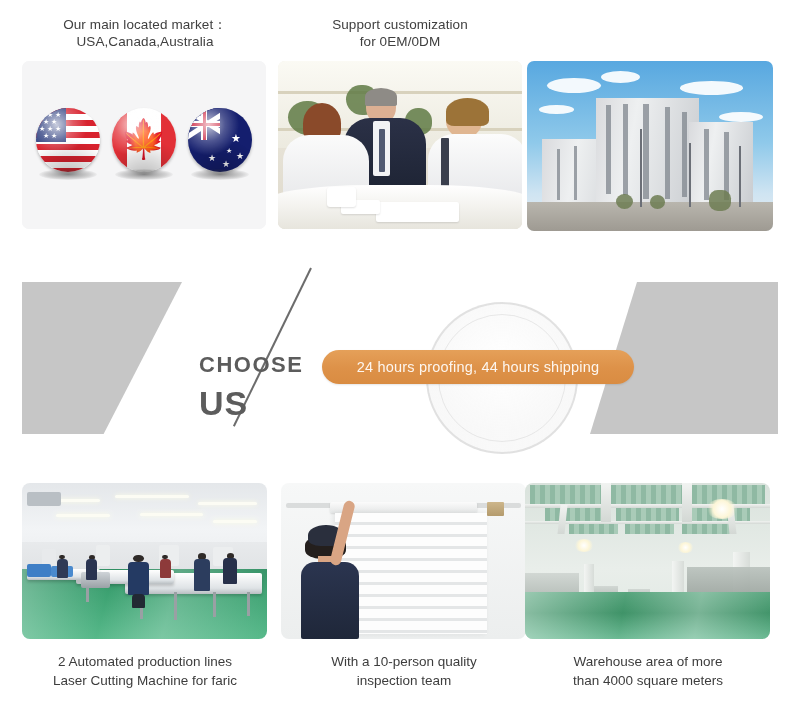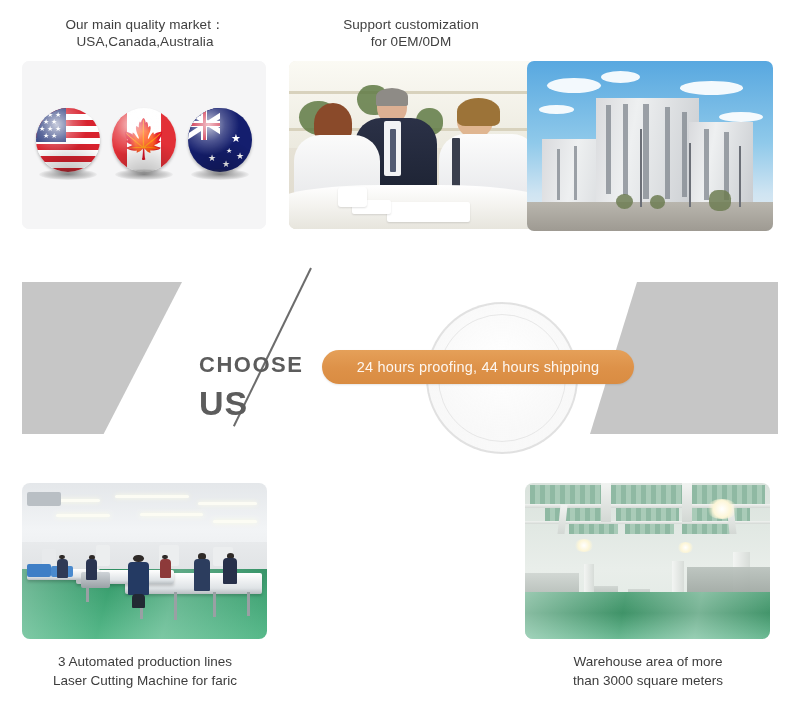--- a/index.html
+++ b/index.html
@@ -8,21 +8,21 @@
     background:#ffffff;
     font-family:"Liberation Sans","DejaVu Sans",sans-serif;
     overflow:hidden;position:relative;
   }
   .page{position:relative;width:800px;height:713px;}
 
   
   .top-row{position:absolute;left:0;top:0;width:800px;height:240px;}
   .top-cell{position:absolute;top:0;width:246px;height:240px;}
   .top-cell.c0{left:22px;}
-  .top-cell.c1{left:288px;}
+  .top-cell.c1{left:277px;}
   .top-cell.c2{left:527px;}
   .top-cap{
     text-align:center;color:#404040;font-size:13.5px;line-height:17px;
     padding-top:16px;letter-spacing:.1px;white-space:pre-line;
   }
   .top-media{
     position:absolute;left:0;top:61px;width:246px;height:169px;
     border-radius:7px;overflow:hidden;
   }
   .top-cell.c0 .top-media{width:244px;height:168px;background:#f4f4f5;}
@@ -179,21 +179,21 @@
   .wh-lamp{position:absolute;border-radius:50%;background:radial-gradient(circle,#ffffff 0%,#fdf6d8 45%,rgba(253,246,216,0) 75%);}
 </style>
 </head>
 <body>
 
 <div class="page">
 
   <div class="top-row">
 
     <div class="top-cell c0">
-      <div class="top-cap">Our main quality market：
+      <div class="top-cap">Our main located market：
 USA,Canada,Australia</div>
       <div class="top-media">
         <div class="flags">
 
           <div class="flag-wrap">
             <div class="sphere f-usa">
               <div class="canton">
                 <i style="left:3px;top:3px">★</i>
                   <i style="left:11px;top:3px">★</i>
                   <i style="left:19px;top:3px">★</i>
@@ -379,24 +379,44 @@
           <div class="pf-worker" style="left:14%;top:46%;width:5%;height:15%">
             <div class="pf-w-head" style="left:26%;top:0;width:48%;height:20%"></div>
             <div class="pf-w-body" style="left:4%;top:19%;width:92%;height:81%;background:#2f3a56"></div>
           </div>
           <div class="pf-worker" style="left:56%;top:46%;width:5%;height:15%">
             <div class="pf-w-head" style="left:26%;top:0;width:48%;height:20%"></div>
             <div class="pf-w-body" style="left:4%;top:19%;width:92%;height:81%;background:#8d3a3a"></div>
           </div>
         </div>
       </div>
-      <div class="bot-cap">3 Automated production lines
+      <div class="bot-cap">2 Automated production lines
 Laser Cutting Machine for faric</div>
     </div>
 
+    <div class="bot-cell c1">
+      <div class="bot-media">
+        <div class="photo">
+          <div class="bl-bg"></div>
+          <div class="bl-rail"></div>
+          <div class="bl-head"></div>
+          <div class="bl-bracket"></div>
+          <div class="bl-panel"></div>
+          <div class="bl-person">
+            <div class="bl-hair"></div>
+            <div class="bl-cap"></div>
+            <div class="bl-neck"></div>
+            <div class="bl-shirt"></div>
+            <div class="bl-arm"></div>
+          </div>
+        </div>
+      </div>
+      <div class="bot-cap">With a 10-person quality
+inspection team</div>
+    </div>
 
     <div class="bot-cell c2">
       <div class="bot-media">
         <div class="photo">
           <div class="wh-bg"></div>
           <div class="wh-roof">
             <div class="wh-panel" style="left:2%;top:2%;width:30%;height:22%"></div>
             <div class="wh-panel" style="left:35%;top:2%;width:30%;height:22%"></div>
             <div class="wh-panel" style="left:68%;top:2%;width:30%;height:22%"></div>
             <div class="wh-panel" style="left:8%;top:28%;width:26%;height:16%"></div>
@@ -419,17 +439,17 @@
           <div class="wh-col" style="left:60%;top:50%;width:5%;height:28%"></div>
           <div class="wh-col" style="left:85%;top:44%;width:7%;height:36%"></div>
           <div class="wh-goods" style="left:0;top:58%;width:22%;height:28%"></div>
           <div class="wh-goods" style="left:66%;top:54%;width:34%;height:32%;background:linear-gradient(180deg,#b9c1bc 0%,#868f89 100%)"></div>
           <div class="wh-goods" style="left:28%;top:66%;width:10%;height:14%"></div>
           <div class="wh-goods" style="left:42%;top:68%;width:9%;height:11%"></div>
           <div class="wh-floor"></div>
         </div>
       </div>
       <div class="bot-cap">Warehouse area of more
-than 3000  square meters</div>
+than 4000  square meters</div>
     </div>
   </div>
 
 </div>
 
 </body></html>

